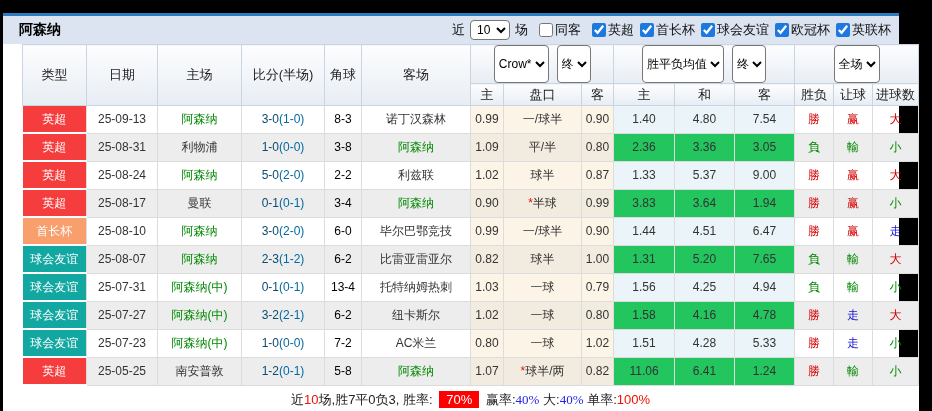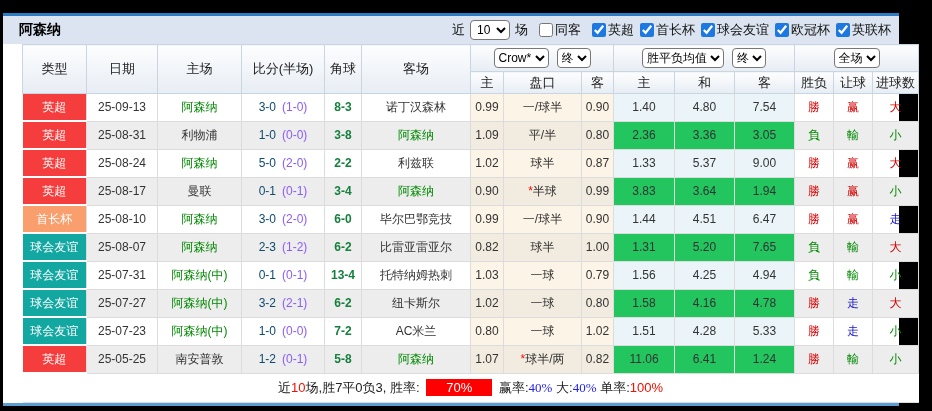--- a/index.html
+++ b/index.html
@@ -24,36 +24,36 @@
   .filters input[type=checkbox]{accent-color:#1d79e0;width:14px;height:14px;margin:0 2px 0 6px;}
   .cb-group{display:flex;align-items:center;}
   
   table{border-collapse:collapse;width:896px;table-layout:fixed;font-size:12px;margin-left:19px;}
   th{
     background:linear-gradient(#fdfdfe,#e7edf4);
     border:1px solid #c9d5e1;font-weight:normal;color:#222;
     height:21px;padding:0;font-size:13px;
   }
   .sel-row th{height:26px;}
-  .sel-row select{font-size:12px;height:20px;border:1px solid #777;border-radius:4px;background:#fff;margin:0 4px;}
+  .sel-row select{font-size:12px;height:38px;border:1px solid #777;border-radius:4px;background:#fff;margin:0 4px;text-align:right;}
   td{
     border:1px solid #dcdcdc;text-align:center;height:26px;
     color:#333;padding:0;overflow:hidden;white-space:nowrap;
   }
   tr.even td{background:#ededed;}
   td.hcp{background:#fcf4e7;text-align:center;}   tr.even td.hcp{background:#f2ebdf;}
   td.eur{background:#eaf4f9;}   tr.even td.eur{background:#22c55e;}
   td.type{color:#fff;font-size:12px;border-bottom:2px solid #fff;border-left:none;}
-  td.corner{color:#15803d;font-weight:bold;}
+  td.corner{color:#000000;}
   .green{color:#008800;} .red{color:#d50000;} .blue{color:#1515d0;} .black{color:#333;}
-  .score-main{color:#0c4a6e;} .score-half{color:#8b5cf6;padding-left:6px;}
+  .score-main{color:#0c4a6e;} .score-half{color:#0369a1;}
   .star{color:#ee1100;}
   
   .summary td{background:#fff;height:28px;font-size:13px;color:#222;border-left:none;border-right:none;}
-  .summary .pill{background:#f00;color:#fff;padding:1px 20px;margin:0 3px;}
+  .summary .pill{background:#f00;color:#fff;padding:1px 7px;margin:0 3px;}
   .summary .blue{color:#2222ee;font-family:Liberation Serif, serif;} .summary .redtxt{color:#ee1100;}
 </style>
 </head>
 <body>
 
 <div class="widget">
 
   <div class="filter-bar">
     <span class="title">阿森纳</span>
     <div class="filters">

